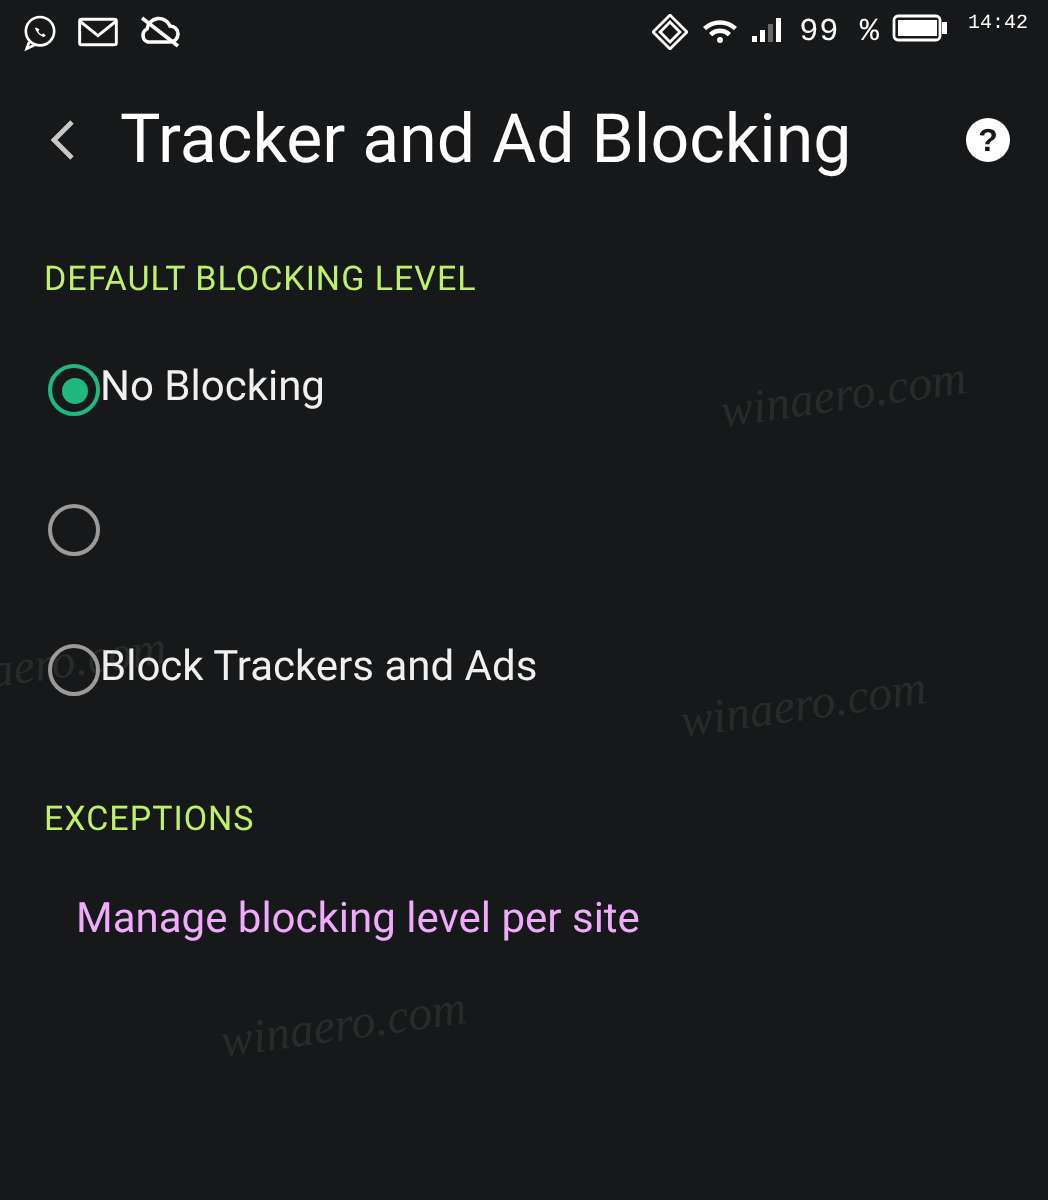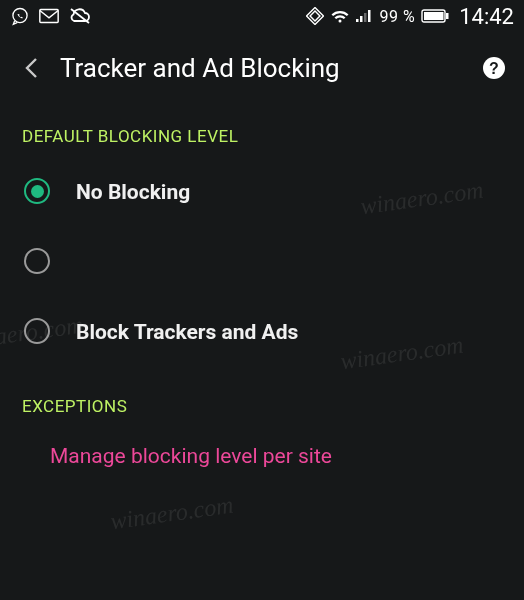--- a/index.html
+++ b/index.html
@@ -17,43 +17,44 @@
     height: 32px;
     display: flex;
     align-items: center;
     justify-content: space-between;
     padding: 0 10px;
     color: #fff;
     font-size: 16px;
   }
   .status-left, .status-right {
     display: flex;
-    align-items: center;
+    align-items: flex-start;
     gap: 8px;
+    font-family: Liberation Mono, monospace;
   }
   .status-right { gap: 6px; }
   .status-icon svg { display: block; }
   .battery-pct { font-size: 16px; letter-spacing: 0.5px; }
-  .clock { font-size: 22px; margin-left: 4px; }
+  .clock { font-size: 10px; margin-left: 4px; }
 
   
   .header {
     display: flex;
     align-items: center;
     padding: 18px 14px 10px 14px;
     gap: 10px;
   }
   .back-btn {
     width: 36px; height: 36px;
     display: flex; align-items: center; justify-content: center;
     color: #bcbcbc;
   }
   .title {
     flex: 1;
-    font-size: 26px;
+    font-size: 34px;
     font-weight: 400;
     color: #fff;
     white-space: nowrap;
     overflow: hidden;
     text-overflow: ellipsis;
   }
   .help-btn {
     width: 32px; height: 32px;
     display: flex; align-items: center; justify-content: center;
     color: #fff;
@@ -63,24 +64,22 @@
   .section-heading {
     color: #bef264;
     font-size: 17px;
     letter-spacing: 0.5px;
     padding: 30px 22px 10px 22px;
   }
 
   
   .radio-row {
     display: flex;
-    align-items: flex-end;
-    gap: 26px;
+    align-items: flex-start;
     padding: 22px 24px;
-    font-weight: bold;
   }
   .radio-outer {
     width: 26px; height: 26px;
     border-radius: 50%;
     border: 2.5px solid #9a9a9a;
     display: flex; align-items: center; justify-content: center;
     flex-shrink: 0;
   }
   .radio-row.selected .radio-outer {
     border-color: #1fb980;
@@ -94,22 +93,21 @@
     background: #1fb980;
   }
   .radio-label {
     font-size: 21px;
     color: #f0f0f0;
   }
 
   .link-row {
     padding: 18px 38px;
     font-size: 21px;
-    color: #ec4899;
-    margin-left: 12px;
+    color: #f0abfc;
   }
 
   
   .watermark {
     position: absolute;
     color: rgba(180,180,180,0.12);
     font-family: Georgia, "Times New Roman", serif;
     font-size: 24px;
     font-style: italic;
     transform: rotate(-8deg);

